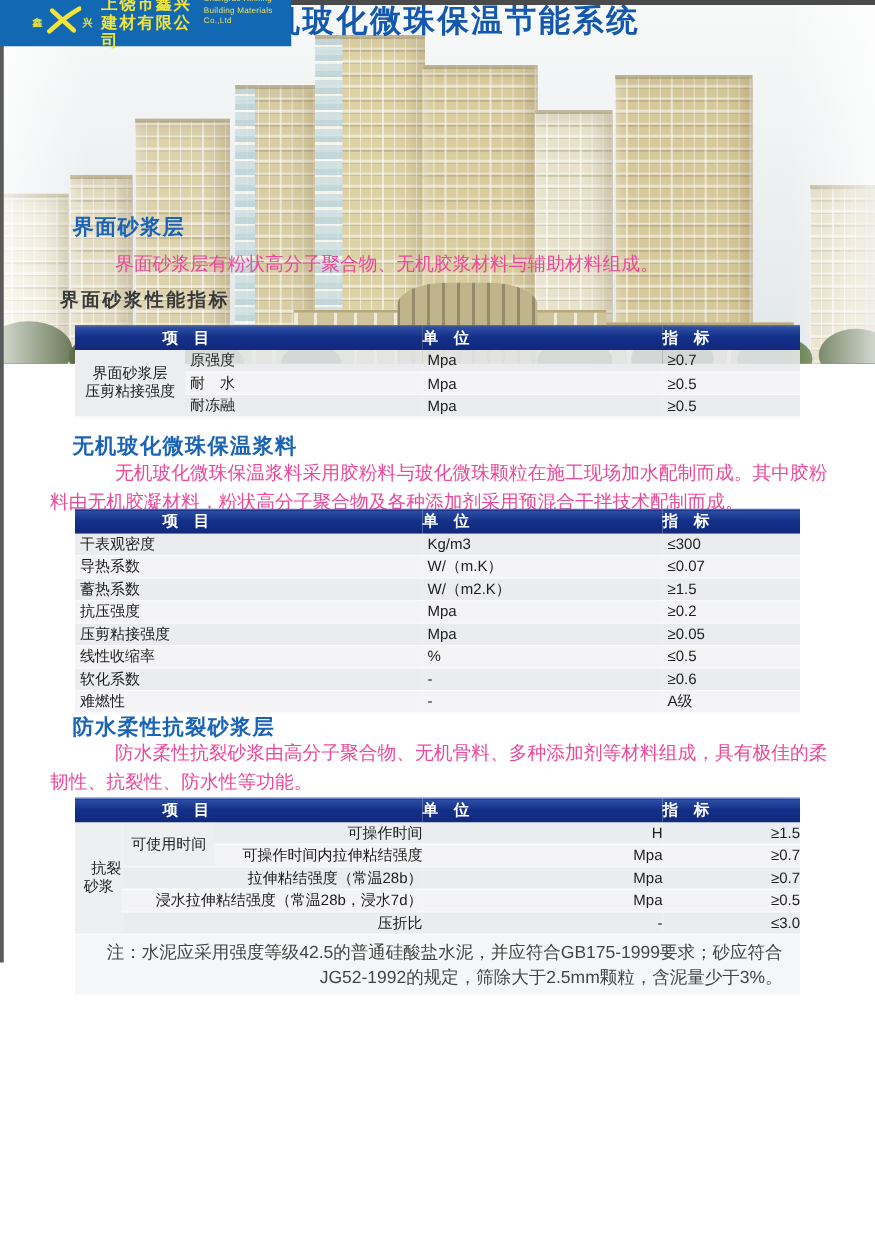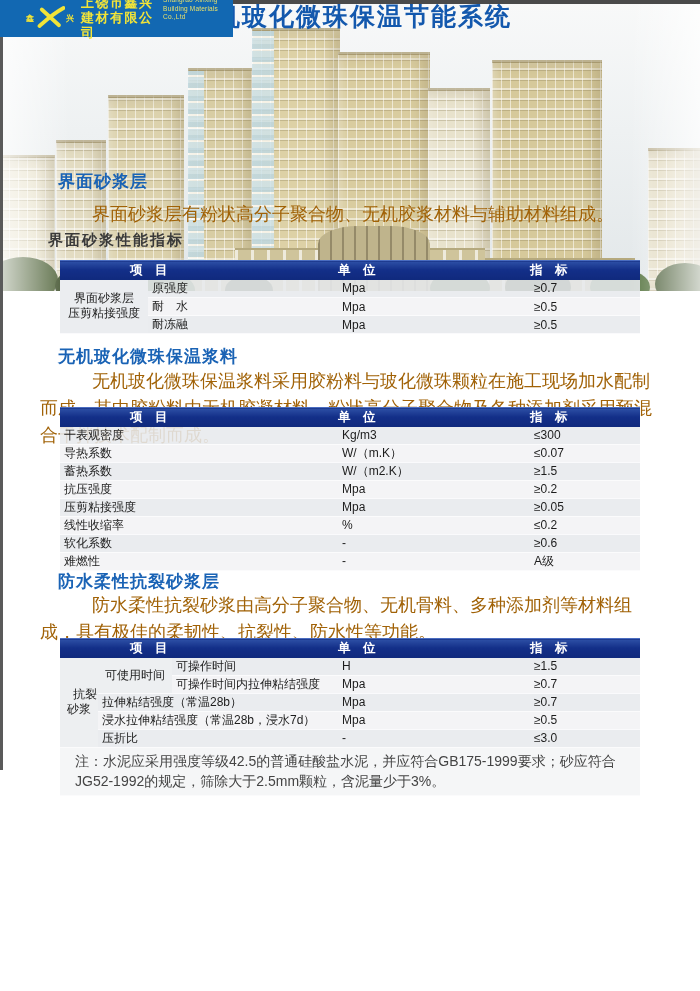--- a/index.html
+++ b/index.html
@@ -25,39 +25,39 @@
   .banner-text { display:flex; }
   .company-cn { color:#f2e438; font-size:13px; font-weight:bold; letter-spacing:1.5px; line-height:1.15; }
   .company-en { color:#e8e06a; font-size:6.5px; letter-spacing:0.2px; line-height:1.3; }
 
   .page-title {
     position:absolute; left:0; top:110; width:700px; text-align:center;
     font-size:25px; font-weight:bold; color:#1358ad; letter-spacing:2px; z-index:2;
   }
 
   .sec-heading { position:absolute; left:58px; font-size:17px; font-weight:bold; color:#1a63b5; letter-spacing:1px; z-index:2; }
-  .sec-para { position:absolute; left:40px; width:622px; font-size:18px; color:#a16207; line-height:1.5; text-indent:52px; z-index:2; }
+  .sec-para { position:absolute; left:40px; width:622px; font-size:15px; color:#ec4899; line-height:1.5; text-indent:52px; z-index:2; }
   .sub-heading { position:absolute; left:48px; font-size:15px; font-weight:bold; color:#3a3a3a; letter-spacing:2px; z-index:2; }
 
   
   .spec-table {
     position:absolute; left:60px; width:580px;
     border-collapse:collapse; table-layout:fixed;
     font-size:12px; color:#1c1c1c; z-index:3;
   }
   .spec-table th {
     background: linear-gradient(180deg,#2d4fa5 0%, #132f88 45%, #10297c 100%);
     color:#fff; font-weight:bold; font-size:12.5px; height:19px;
     text-align:left; border-top:1px solid #4a6cc0;
   }
   .spec-table th.h-item { padding-left:70px; }
   .spec-table td { padding:0 0 0 4px; border-bottom:1px solid rgba(251,251,252,0.95); }
   .t1 td { height:18px; }
   .t2 td { height:15px; }
-  .t3 td { height:16px; }
+  .t3 td { height:16px;text-align:right; }
   .spec-table tr.odd  td { background: rgba(231,233,237,0.88); }
   .spec-table tr.even td { background: rgba(242,243,245,0.88); }
   .group-cell {
     text-align:center !important; padding:0 !important;
     background:#ebedf0 !important; font-size:12px; line-height:1.25;
   }
   .t3 .group-cell { background:rgba(235,237,240,0.9) !important; }
   .cell-item { padding-left:4px; }
   .t2 .cell-item { }
   .note-row td {
@@ -207,21 +207,21 @@
       <td>≥0.2</td>
     </tr>
     <tr class="odd">
       <td class="cell-item">压剪粘接强度</td>
       <td>Mpa</td>
       <td>≥0.05</td>
     </tr>
     <tr class="even">
       <td class="cell-item">线性收缩率</td>
       <td>%</td>
-      <td>≤0.2</td>
+      <td>≤0.5</td>
     </tr>
     <tr class="odd">
       <td class="cell-item">软化系数</td>
       <td>-</td>
       <td>≥0.6</td>
     </tr>
     <tr class="even">
       <td class="cell-item">难燃性</td>
       <td>-</td>
       <td>A级</td>

